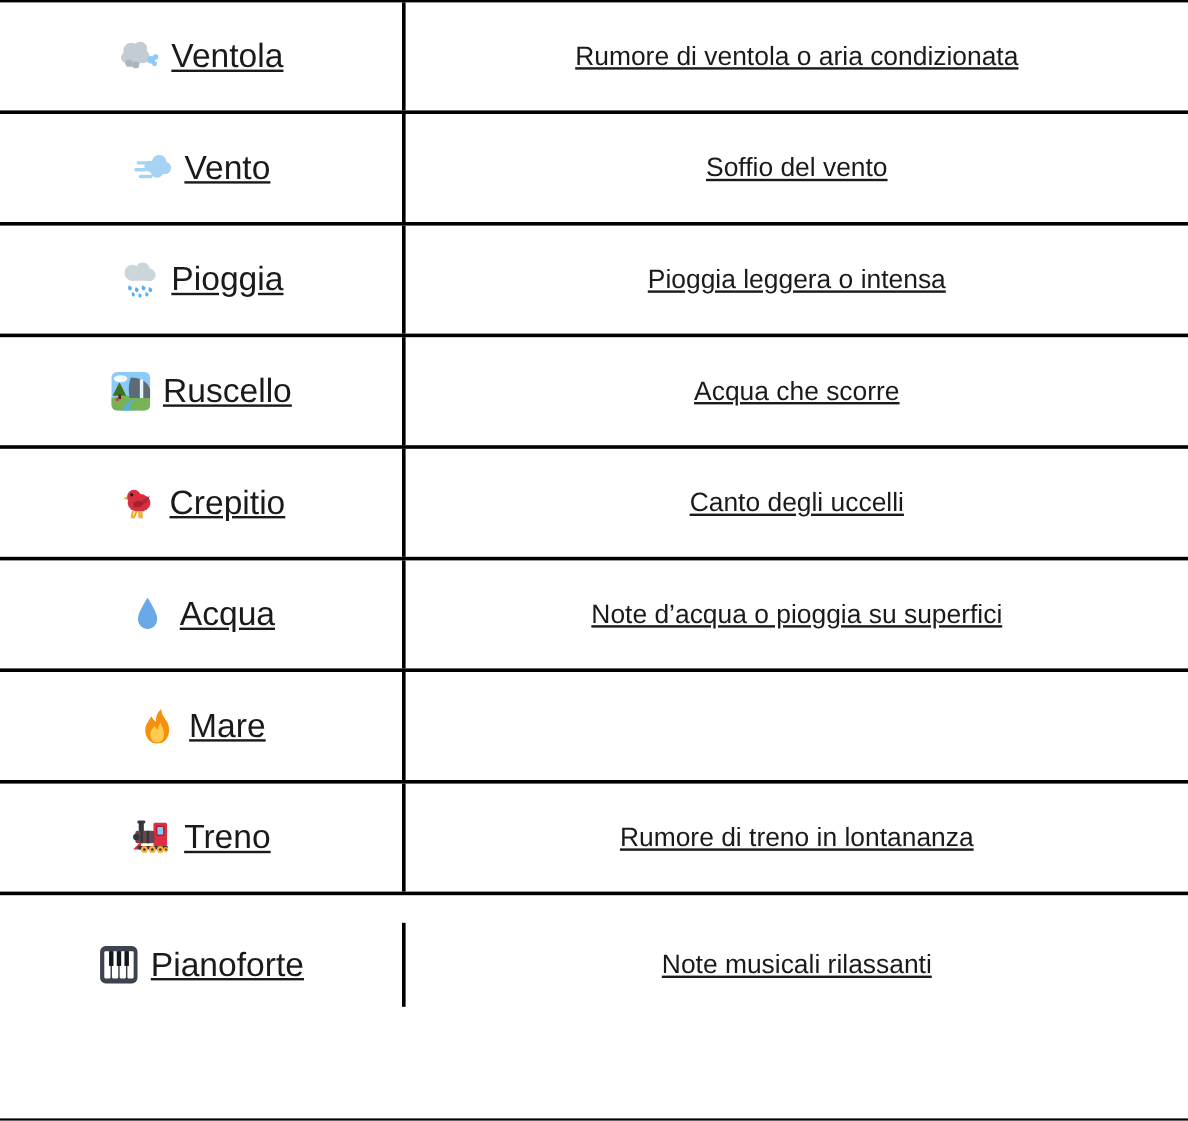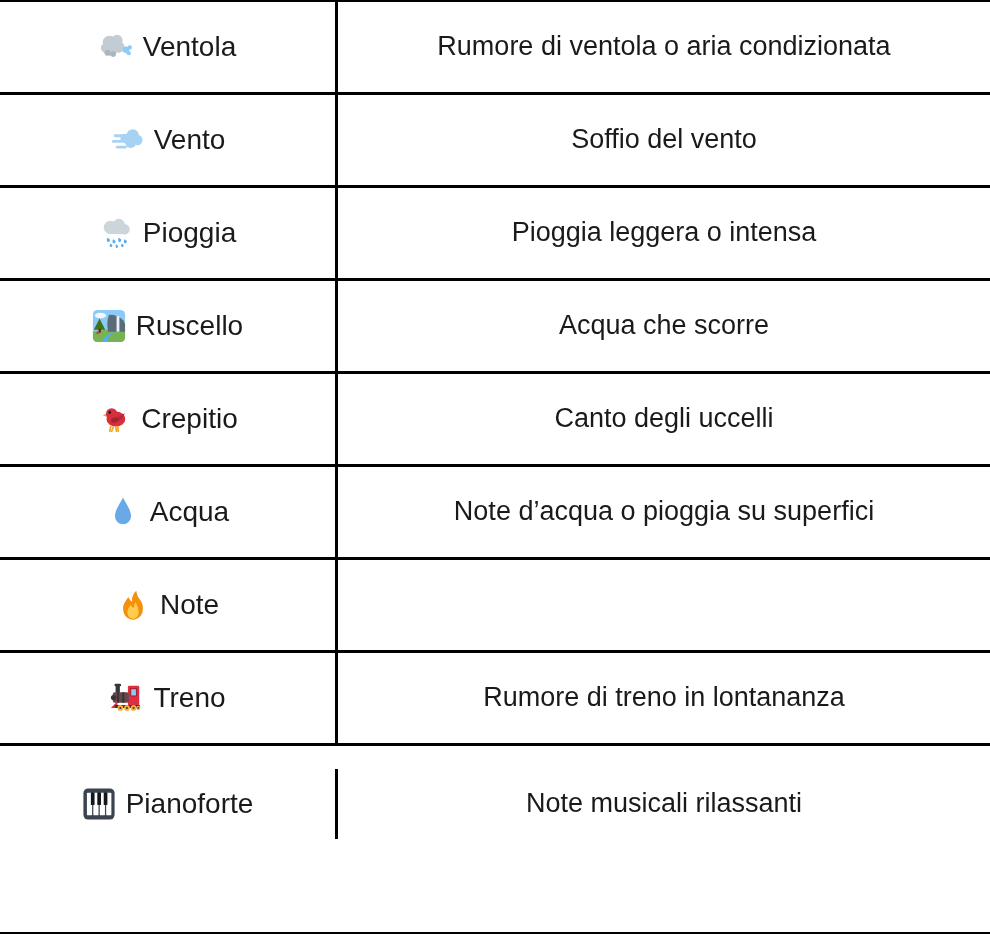--- a/index.html
+++ b/index.html
@@ -29,20 +29,21 @@
   }
   .row:last-child {
     border-bottom: none;
     margin-top: 23px;
   }
   .cell {
     display: flex;
     align-items: center;
     justify-content: center;
     min-width: 0;
+    text-decoration: underline;
   }
   .cell-left {
     width: 335px;
     flex: 0 0 335px;
     border-right: 3px solid #000;
     gap: 10px;
   }
   .cell-right {
     flex: 1 1 auto;
   }
@@ -58,21 +59,21 @@
     width: 34px;
     height: 34px;
     display: block;
   }
   .label {
     font-size: 28px;
     line-height: 1.2;
     white-space: nowrap;
   }
   .desc {
-    font-size: 27px;
+    font-size: 22px;
     line-height: 1.25;
     text-align: right;
     padding: 0 14px;
     white-space: nowrap;
   }
 </style>
 </head>
 <body>
 
 <div class="sound-table" id="table-root">
@@ -213,21 +214,21 @@
   </div>
 
   <div class="row">
     <div class="cell cell-left">
       <span class="icon">
           <svg viewBox="0 0 36 36">
             <path fill="#f4900c" d="M28.5 21.5 c0 7.5-4.7 12-10.5 12 s-10.5-4.5-10.5-12 c0-5 3.5-8.5 5.5-12 c1.5 3 2.5 4 4 5 c-.5-4.5 1-8.5 4.5-11.5 c.5 4.5 2 7 4 9.5 c2 2.6 3 5.5 3 9z"></path>
             <path fill="#ffcc4d" d="M24 25.5 c0 4.5-2.8 7-6 7 s-6-2.5-6-7 c0-3 2-5 3.5-7.5 c1 1.8 2.3 2.6 3.5 3.2 c-.3-2.5.8-5 2-6.2 c.8 2.6 3 6.5 3 10.5z"></path>
           </svg>
         </span>
-      <span class="label">Note</span>
+      <span class="label">Mare</span>
     </div>
   </div>
 
   <div class="row">
     <div class="cell cell-left">
       <span class="icon">
           <svg viewBox="0 0 36 36">
             <rect x="7" y="4" width="4.5" height="9" fill="#31373d"></rect>
             <rect x="5.8" y="3" width="7" height="2.6" rx="1.2" fill="#31373d"></rect>
             <rect x="20" y="5" width="12" height="21" rx="1.5" fill="#dd2e44"></rect>

